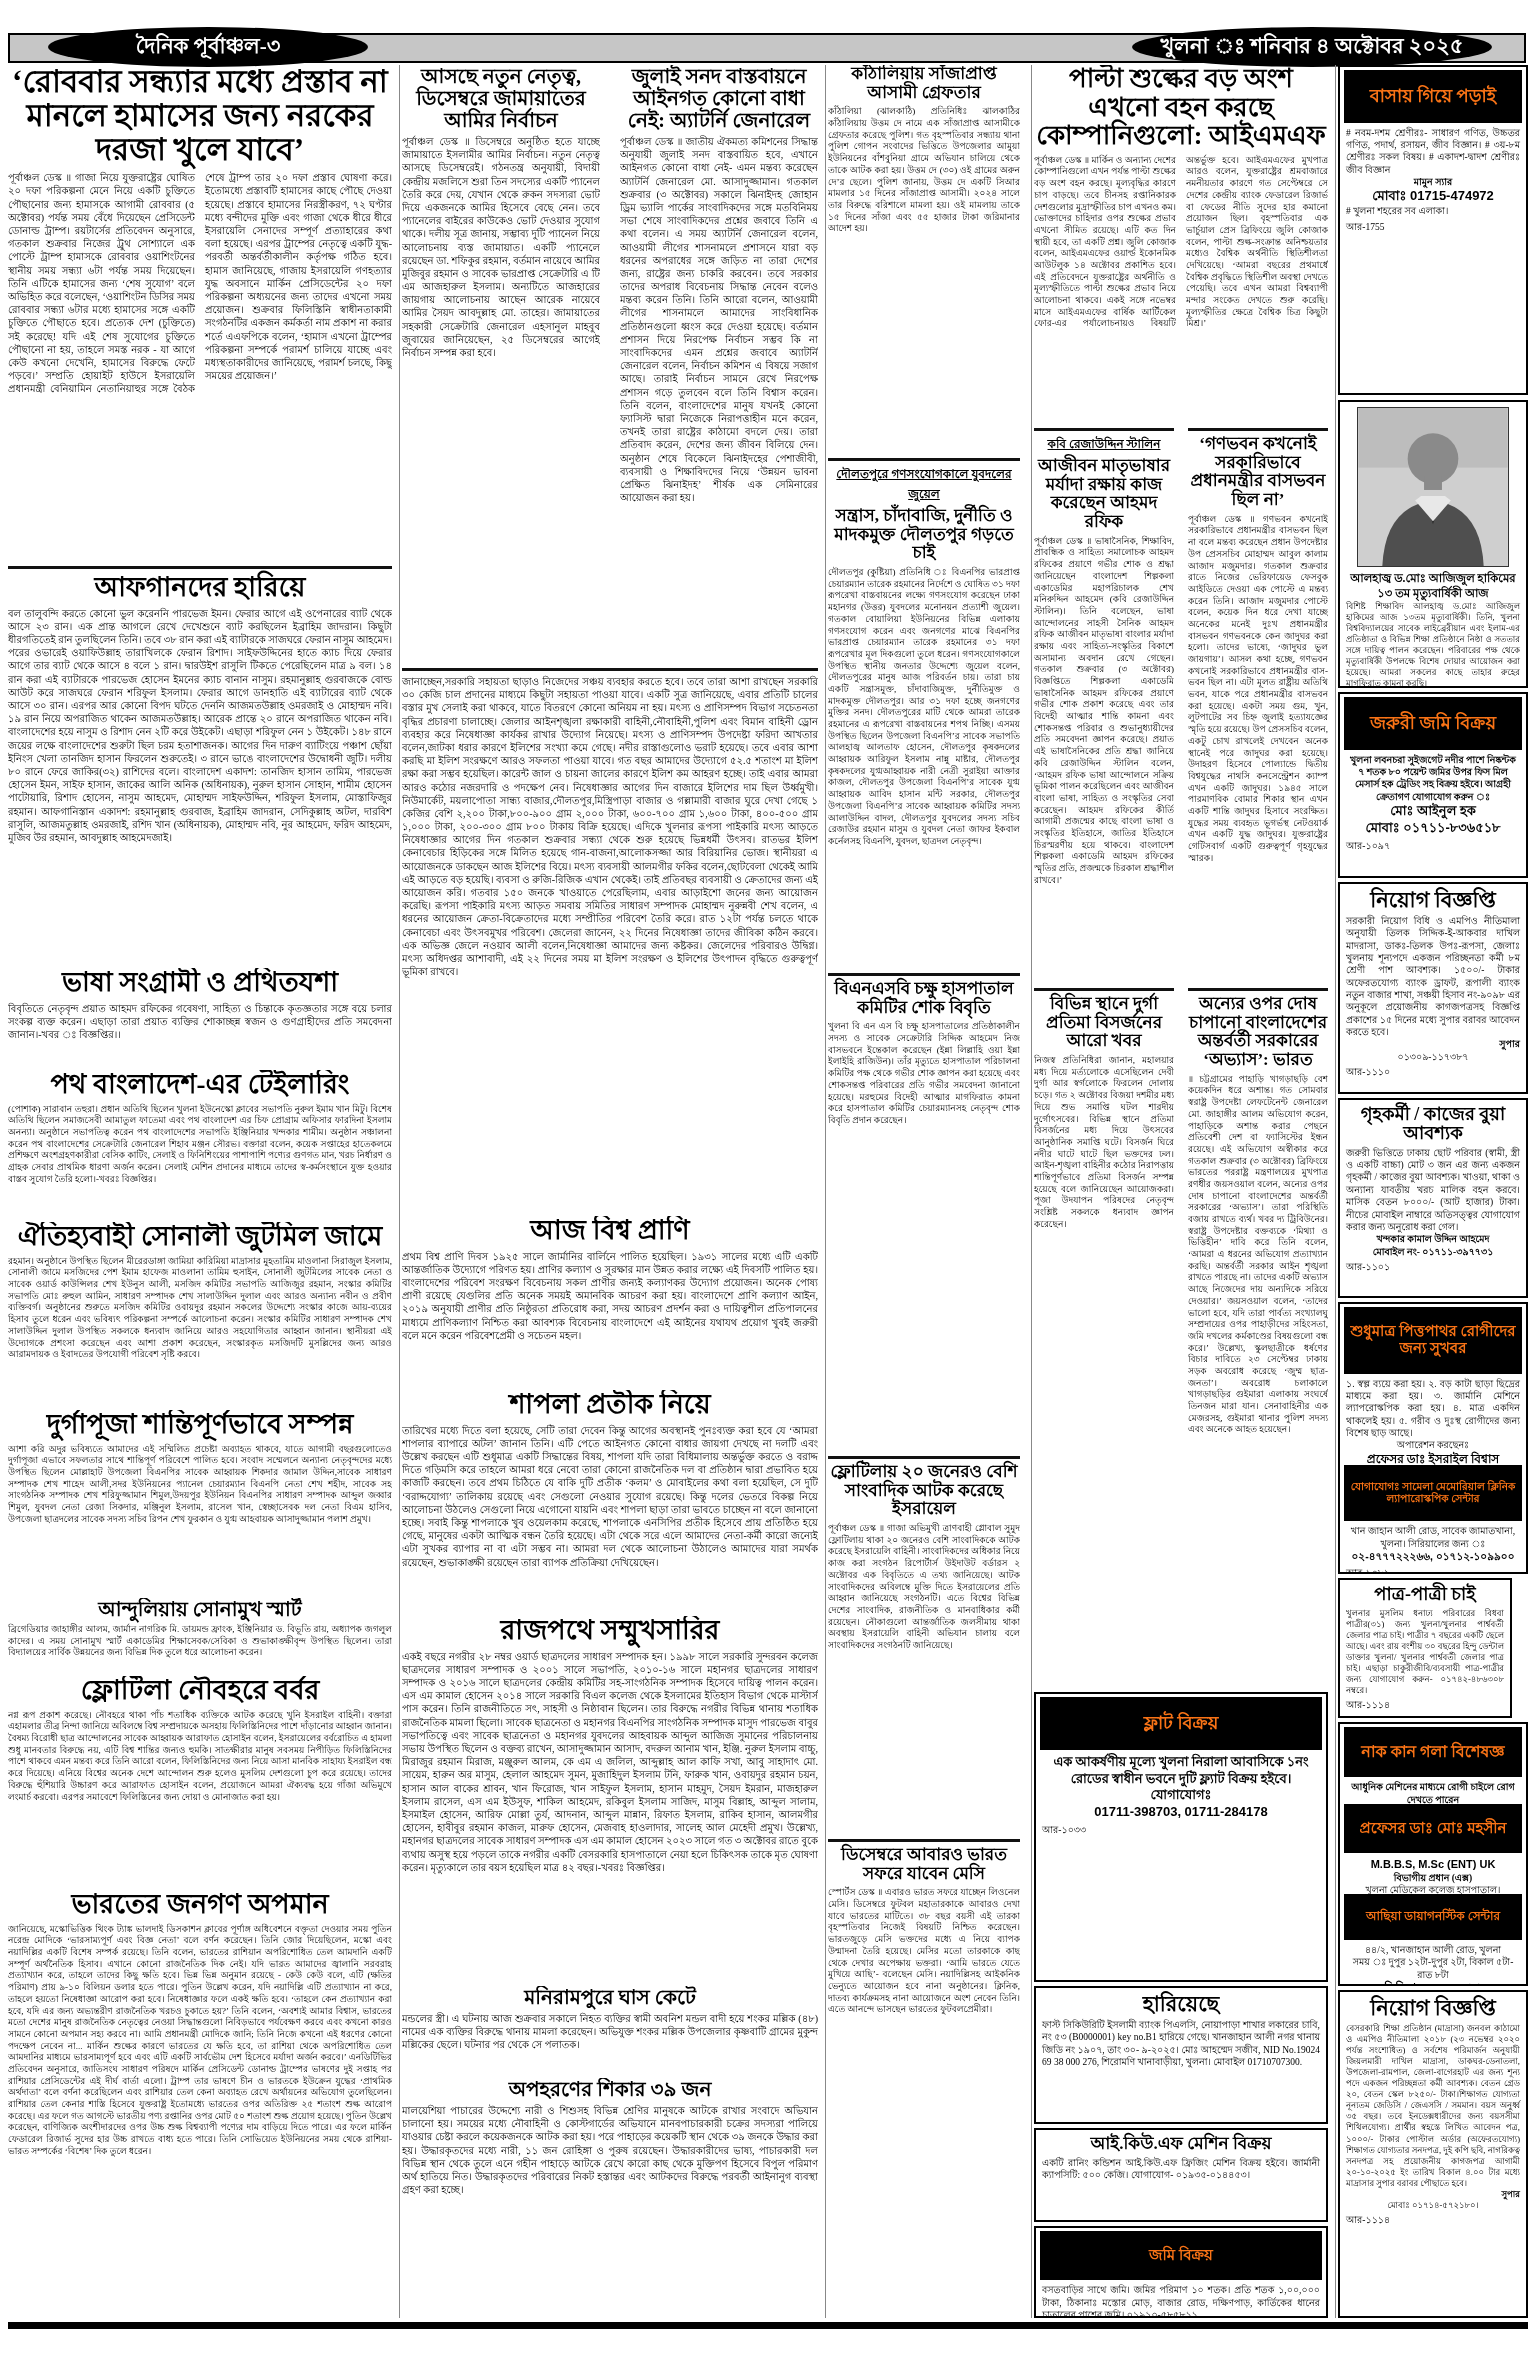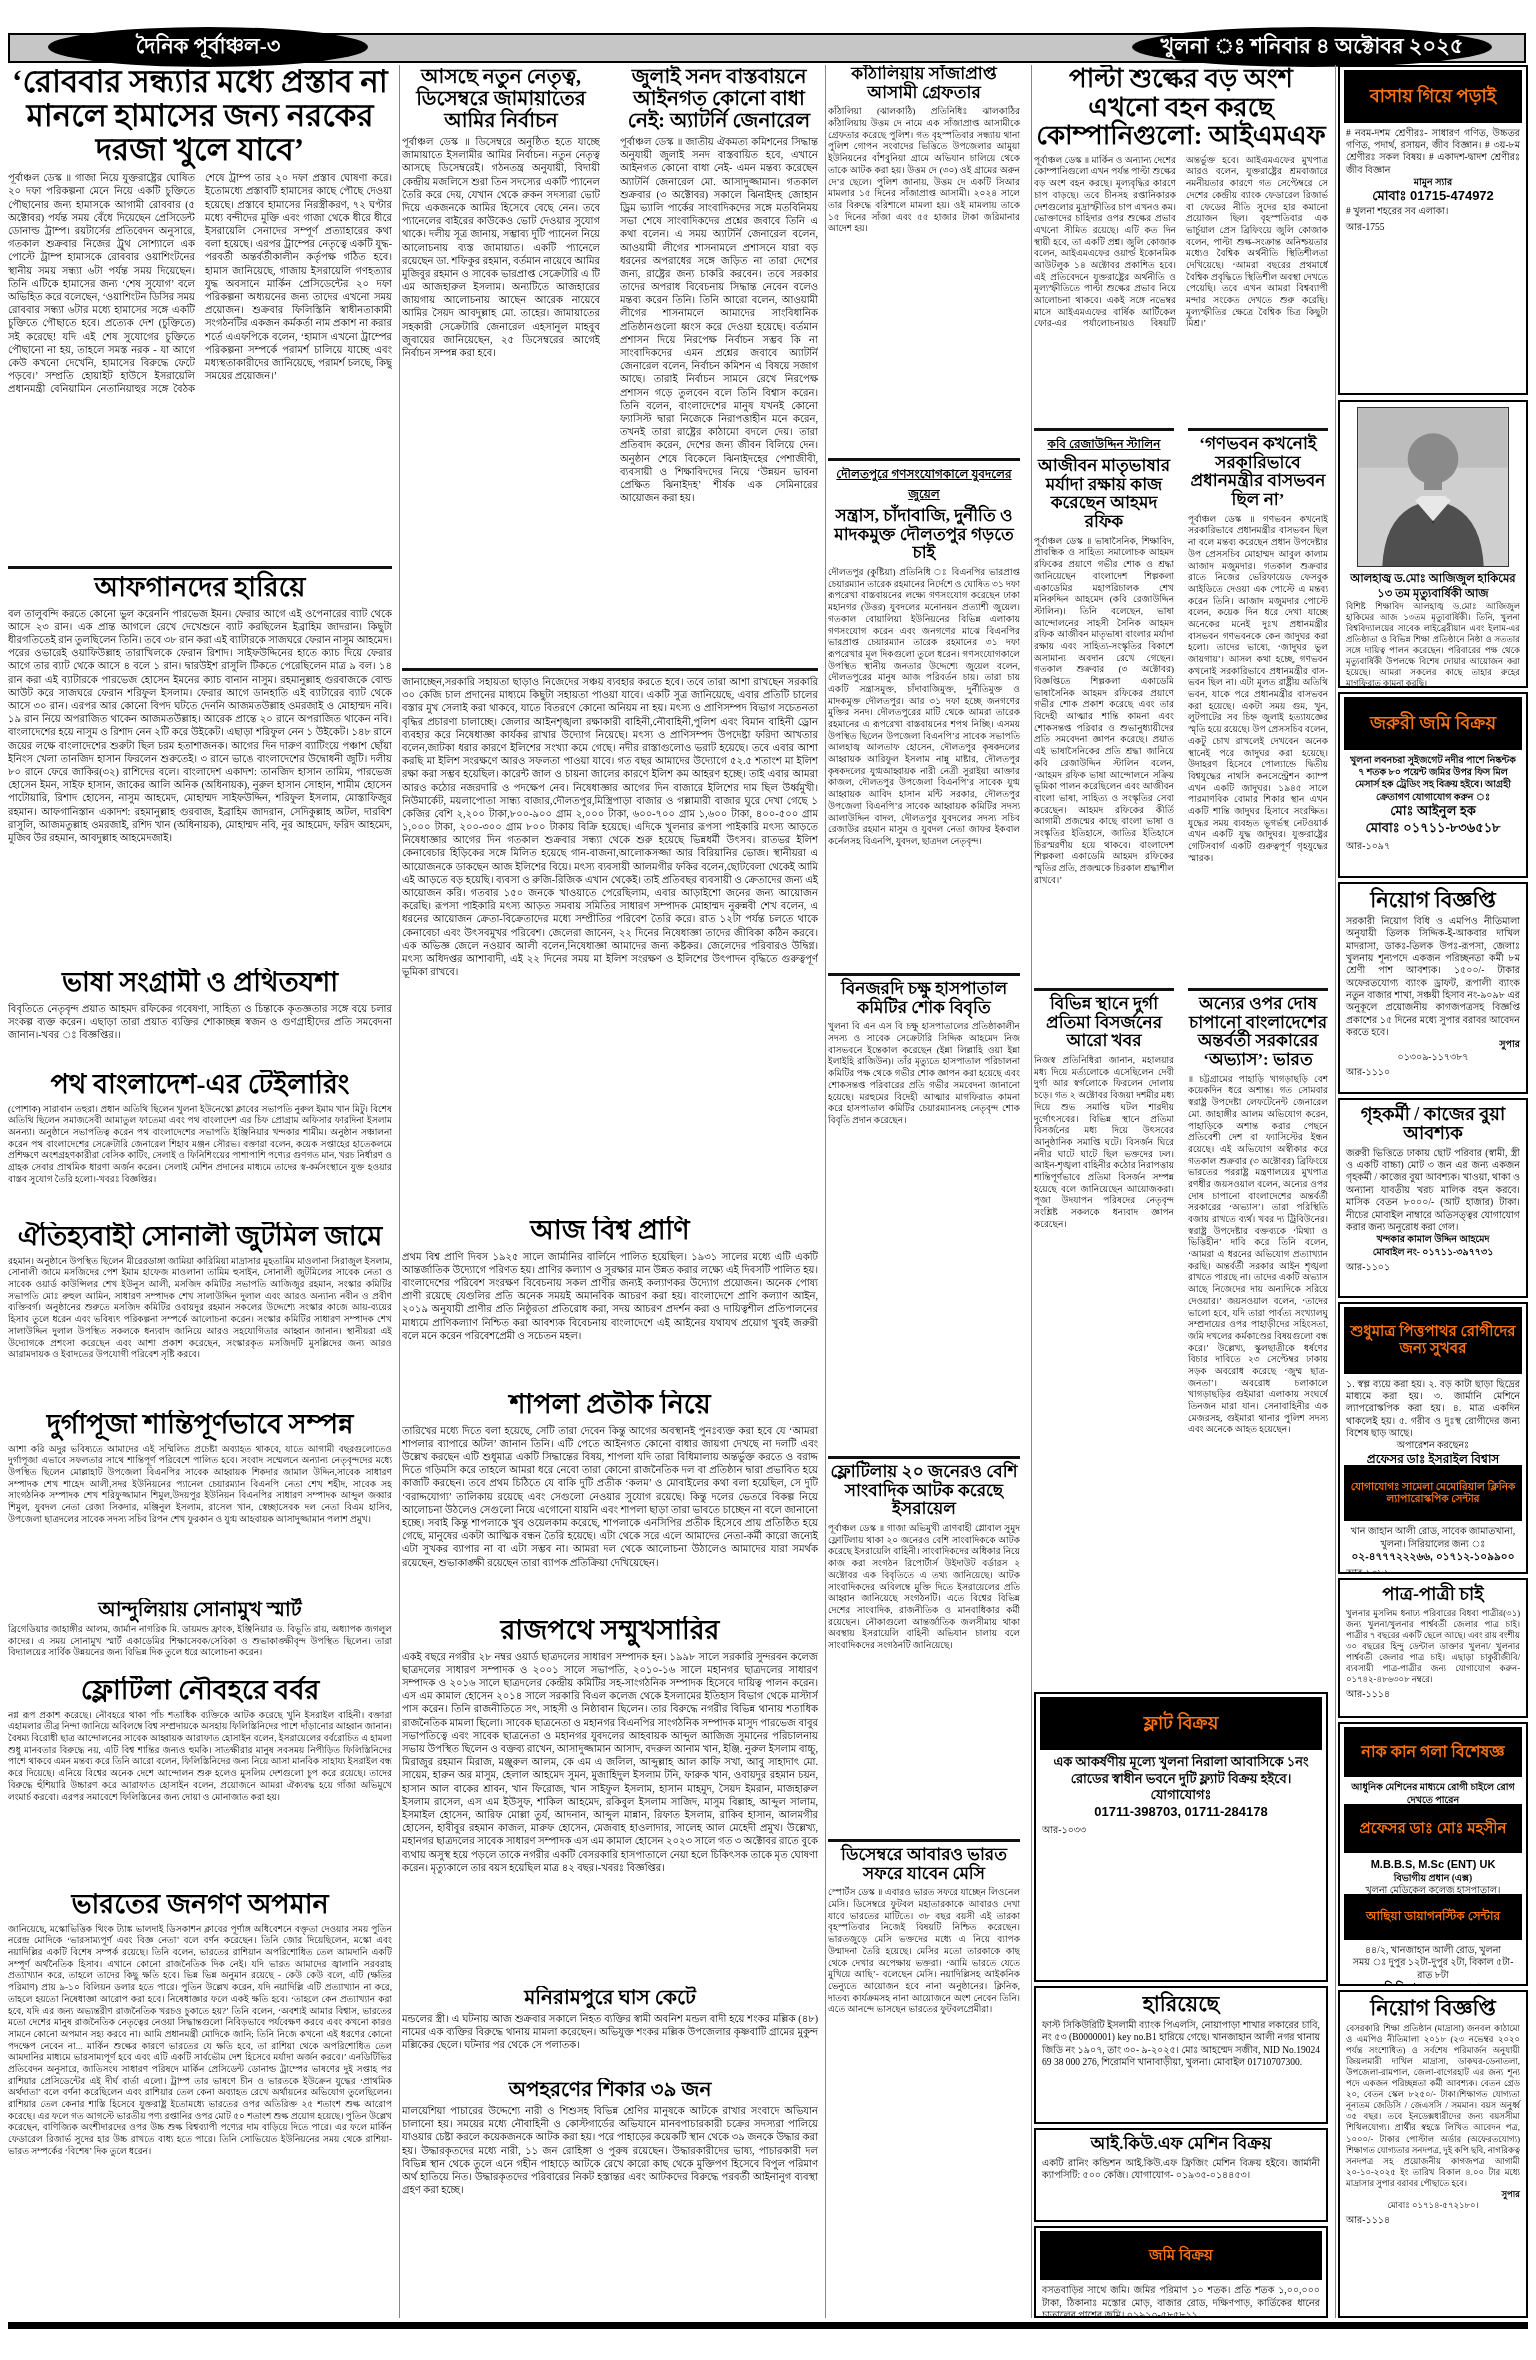--- a/index.html
+++ b/index.html
@@ -126,21 +126,21 @@
   <div class="art" style="left:828px;top:65px;width:192px;height:390px">
     <h2 class="hl hl-sm">কাঁঠালিয়ায় সাঁজাপ্রাপ্ত আসামী গ্রেফতার</h2>
     <div class="body-sm">কাঁঠালিয়া (ঝালকাঠি) প্রতিনিধিঃ ঝালকাঠির কাঁঠালিয়ায় উত্তম দে নামে এক সাঁজাপ্রাপ্ত আসামীকে গ্রেফতার করেছে পুলিশ। গত বৃহস্পতিবার সন্ধ্যায় থানা পুলিশ গোপন সংবাদের ভিত্তিতে উপজেলার আমুয়া ইউনিয়নের বাঁশবুনিয়া গ্রামে অভিযান চালিয়ে থেকে তাকে আটক করা হয়। উত্তম দে (৩০) ওই গ্রামের অরুন দে’র ছেলে। পুলিশ জানায়, উত্তম দে একটি সিআর মামলার ১৫ দিনের সাঁজাপ্রাপ্ত আসামী। ২০২৪ সালে তার বিরুদ্ধে বরিশালে মামলা হয়। ওই মামলায় তাকে ১৫ দিনের সাঁজা এবং ৫৫ হাজার টাকা জরিমানার আদেশ হয়।</div>
   </div>
   <div class="art rt" style="left:828px;top:458px;width:192px;height:512px">
     <div class="kick">দৌলতপুরে গণসংযোগকালে যুবদলের জুয়েল</div>
     <h2 class="hl hl-sm">সন্ত্রাস, চাঁদাবাজি, দুর্নীতি ও মাদকমুক্ত দৌলতপুর গড়তে চাই</h2>
     <div class="body-sm">দৌলতপুর (কুষ্টিয়া) প্রতিনিধি ঃ বিএনপির ভারপ্রাপ্ত চেয়ারম্যান তারেক রহমানের নির্দেশে ও ঘোষিত ৩১ দফা রূপরেখা বাস্তবায়নের লক্ষ্যে গণসংযোগ করেছেন ঢাকা মহানগর (উত্তর) যুবদলের মনোনয়ন প্রত্যাশী জুয়েল। গতকাল বোয়ালিয়া ইউনিয়নের বিভিন্ন এলাকায় গণসংযোগ করেন এবং জনগণের মাঝে বিএনপির ভারপ্রাপ্ত চেয়ারম্যান তারেক রহমানের ৩১ দফা রূপরেখার মূল দিকগুলো তুলে ধরেন। গণসংযোগকালে উপস্থিত স্থানীয় জনতার উদ্দেশ্যে জুয়েল বলেন, দৌলতপুরের মানুষ আজ পরিবর্তন চায়। তারা চায় একটি সন্ত্রাসমুক্ত, চাঁদাবাজিমুক্ত, দুর্নীতিমুক্ত ও মাদকমুক্ত দৌলতপুর। আর ৩১ দফা হচ্ছে জনগণের মুক্তির সনদ। দৌলতপুরের মাটি থেকে আমরা তারেক রহমানের এ রূপরেখা বাস্তবায়নের শপথ নিচ্ছি। এসময় উপস্থিত ছিলেন উপজেলা বিএনপি’র সাবেক সভাপতি আলহাজ্ব আলতাফ হোসেন, দৌলতপুর কৃষকদলের আহ্বায়ক আরিফুল ইসলাম নান্নু মাষ্টার, দৌলতপুর কৃষকদলের যুগ্মআহ্বায়ক নারী নেত্রী সুরাইয়া আক্তার কাজল, দৌলতপুর উপজেলা বিএনপি’র সাবেক যুগ্ম আহ্বায়ক আবিদ হাসান মন্টি সরকার, দৌলতপুর উপজেলা বিএনপি’র সাবেক আহ্বায়ক কমিটির সদস্য আলাউদ্দিন বাদল, দৌলতপুর যুবদলের সদস্য সচিব রেজাউর রহমান মাসুম ও যুবদল নেতা জাফর ইকবাল কর্নেলসহ বিএনপি, যুবদল, ছাত্রদল নেতৃবৃন্দ।</div>
   </div>
   <div class="art rt" style="left:828px;top:973px;width:192px;height:480px">
-    <h2 class="hl hl-sm">বিনজরদি চক্ষু হাসপাতাল কমিটির শোক বিবৃতি</h2>
+    <h2 class="hl hl-sm">বিএনএসবি চক্ষু হাসপাতাল কমিটির শোক বিবৃতি</h2>
     <div class="body-sm">খুলনা বি এন এস বি চক্ষু হাসপাতালের প্রতিষ্ঠাকালীন সদস্য ও সাবেক সেক্রেটারি সিদ্দিক আহমেদ নিজ বাসভবনে ইন্তেকাল করেছেন (ইন্না লিল্লাহি ওয়া ইন্না ইলাইহি রাজিউন)। তাঁর মৃত্যুতে হাসপাতাল পরিচালনা কমিটির পক্ষ থেকে গভীর শোক জ্ঞাপন করা হয়েছে এবং শোকসন্তপ্ত পরিবারের প্রতি গভীর সমবেদনা জানানো হয়েছে। মরহুমের বিদেহী আত্মার মাগফিরাত কামনা করে হাসপাতাল কমিটির চেয়ারম্যানসহ নেতৃবৃন্দ শোক বিবৃতি প্রদান করেছেন।</div>
   </div>
   <div class="art rt" style="left:828px;top:1456px;width:192px;height:380px">
     <h2 class="hl hl-sm">ফ্লোটিলায় ২০ জনেরও বেশি সাংবাদিক আটক করেছে ইসরায়েল</h2>
     <div class="body-sm">পূর্বাঞ্চল ডেস্ক ॥ গাজা অভিমুখী ত্রাণবাহী গ্লোবাল সুমুদ ফ্লোটিলায় থাকা ২০ জনেরও বেশি সাংবাদিককে আটক করেছে ইসরায়েলি বাহিনী। সাংবাদিকদের অধিকার নিয়ে কাজ করা সংগঠন রিপোর্টার্স উইদাউট বর্ডারস ২ অক্টোবর এক বিবৃতিতে এ তথ্য জানিয়েছে। আটক সাংবাদিকদের অবিলম্বে মুক্তি দিতে ইসরায়েলের প্রতি আহ্বান জানিয়েছে সংগঠনটি। এতে বিশ্বের বিভিন্ন দেশের সাংবাদিক, রাজনীতিক ও মানবাধিকার কর্মী রয়েছেন। নৌকাগুলো আন্তর্জাতিক জলসীমায় থাকা অবস্থায় ইসরায়েলি বাহিনী অভিযান চালায় বলে সাংবাদিকদের সংগঠনটি জানিয়েছে।</div>
   </div>
   <div class="art rt" style="left:828px;top:1839px;width:192px;height:479px">
     <h2 class="hl hl-sm">ডিসেম্বরে আবারও ভারত সফরে যাবেন মেসি</h2>
     <div class="body-sm">স্পোর্টস ডেস্ক ॥ এবারও ভারত সফরে যাচ্ছেন লিওনেল মেসি। ডিসেম্বরে ফুটবল মহাতারকাকে আবারও দেখা যাবে ভারতের মাটিতে। ৩৮ বছর বয়সী এই তারকা বৃহস্পতিবার নিজেই বিষয়টি নিশ্চিত করেছেন। ভারতজুড়ে মেসি ভক্তদের মধ্যে এ নিয়ে ব্যাপক উন্মাদনা তৈরি হয়েছে। মেসির মতো তারকাকে কাছ থেকে দেখার অপেক্ষায় ভক্তরা। ‘আমি ভারতে যেতে মুখিয়ে আছি’- বলেছেন মেসি। নয়াদিল্লিসহ আইকনিক ভেন্যুতে আয়োজন হবে নানা অনুষ্ঠানের। ক্লিনিক, দাতব্য কার্যক্রমসহ নানা আয়োজনে অংশ নেবেন তিনি। এতে আনন্দে ভাসছেন ভারতের ফুটবলপ্রেমীরা।</div>
   </div>
@@ -238,21 +238,21 @@
     <div class="ad-head-inv" style="font-size:15px">শুধুমাত্র পিত্তপাথর রোগীদের জন্য সুখবর</div>
     <div>১. স্বল্প ব্যয়ে করা হয়। ২. বড় কাটা ছাড়া ছিদ্রের মাধ্যমে করা হয়। ৩. জার্মানি মেশিনে ল্যাপরোস্কপিক করা হয়। ৪. মাত্র একদিন থাকলেই হয়। ৫. গরীব ও দুঃস্থ রোগীদের জন্য বিশেষ ছাড় আছে।</div>
     <div class="ad-line-c">অপারেশন করছেনঃ</div>
     <div class="ad-line-b" style="font-size:12px">প্রফেসর ডাঃ ইসরাইল বিশ্বাস</div>
     <div class="ad-head-inv" style="font-size:10.5px">যোগাযোগঃ সামেলা মেমোরিয়াল ক্লিনিক ল্যাপারোস্কপিক সেন্টার</div>
     <div class="ad-line-c">খান জাহান আলী রোড, সাবেক জামাতখানা, খুলনা। সিরিয়ালের জন্য ঃ</div>
     <div class="ad-phone" style="font-size:10.5px">০২-৪৭৭৭২২২৬৬, ০১৭১২-১০৯৯০০</div>
     <div class="ad-ref">আর-১০৮৯</div>
   </div>
 
-  <div class="adbox" style="left:1338px;top:1578px;width:190px;height:140px;font-size:8.5px">
+  <div class="adbox" style="left:1338px;top:1578px;width:174px;height:140px;font-size:8.5px">
     <div class="ad-head" style="font-size:18px">পাত্র-পাত্রী চাই</div>
     <div>খুলনার মুসলিম ধনাঢ্য পরিবারের বিধবা পাত্রীর(৩১) জন্য খুলনা/খুলনার পার্শ্ববর্তী জেলার পাত্র চাই। পাত্রীর ৭ বছরের একটি ছেলে আছে। এবং রায় বংশীয় ৩০ বছরের হিন্দু ডেন্টাল ডাক্তার খুলনা/ খুলনার পার্শ্ববর্তী জেলার পাত্র চাই। এছাড়া চাকুরীজীবি/ব্যবসায়ী পাত্র-পাত্রীর জন্য যোগাযোগ করুন- ০১৭৪২-৪৮৬৩০৮ নম্বরে।</div>
     <div class="ad-ref">আর-১১১৪</div>
   </div>
 
   <div class="adbox" style="left:1338px;top:1722px;width:190px;height:264px">
     <div class="ad-head-inv" style="font-size:16px">নাক কান গলা বিশেষজ্ঞ</div>
     <div class="ad-line-b">আধুনিক মেশিনের মাধ্যমে রোগী চাইলে রোগ দেখতে পারেন</div>
     <div class="ad-head-inv" style="font-size:15px">প্রফেসর ডাঃ মোঃ মহসীন</div>
     <div class="ad-line-b" style="font-family:'Liberation Sans',sans-serif;font-size:11px">M.B.B.S, M.Sc (ENT) UK</div>

